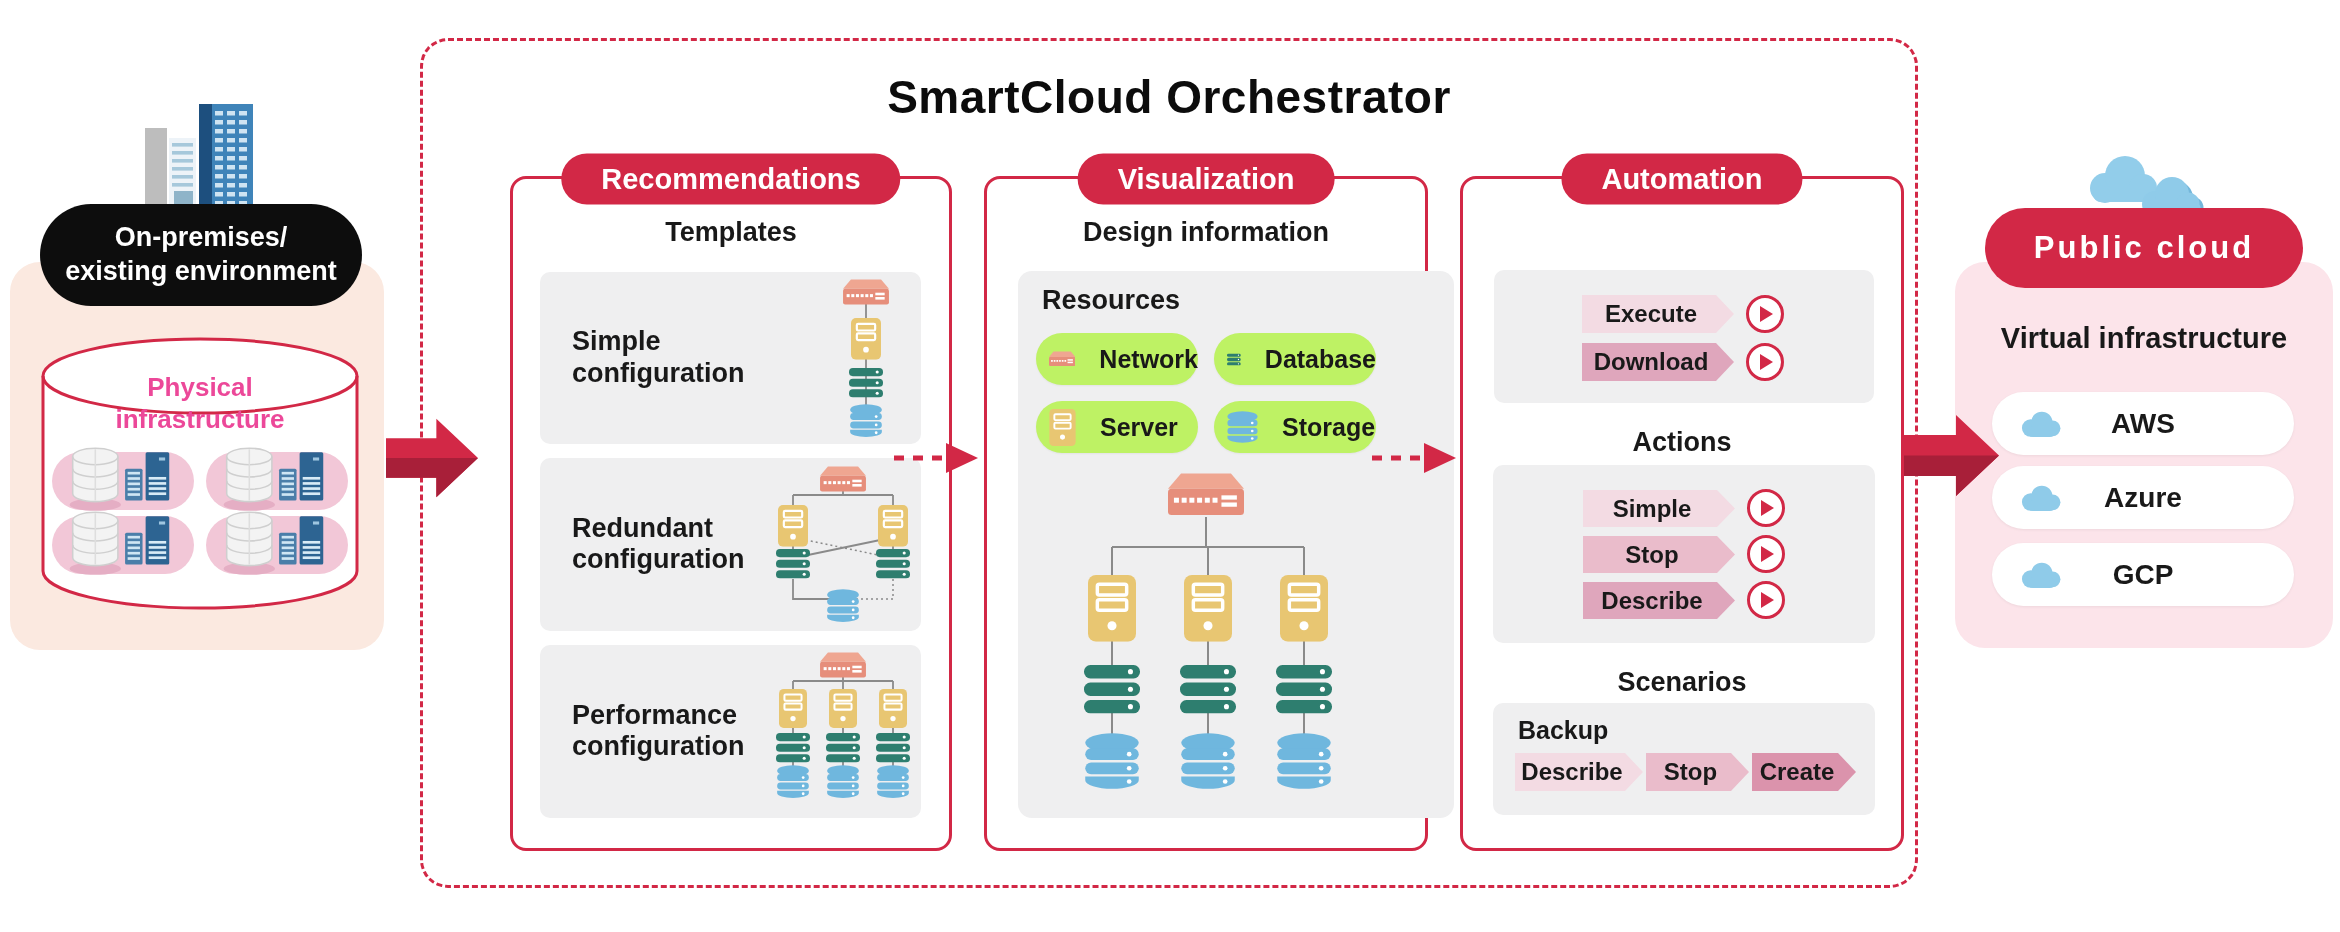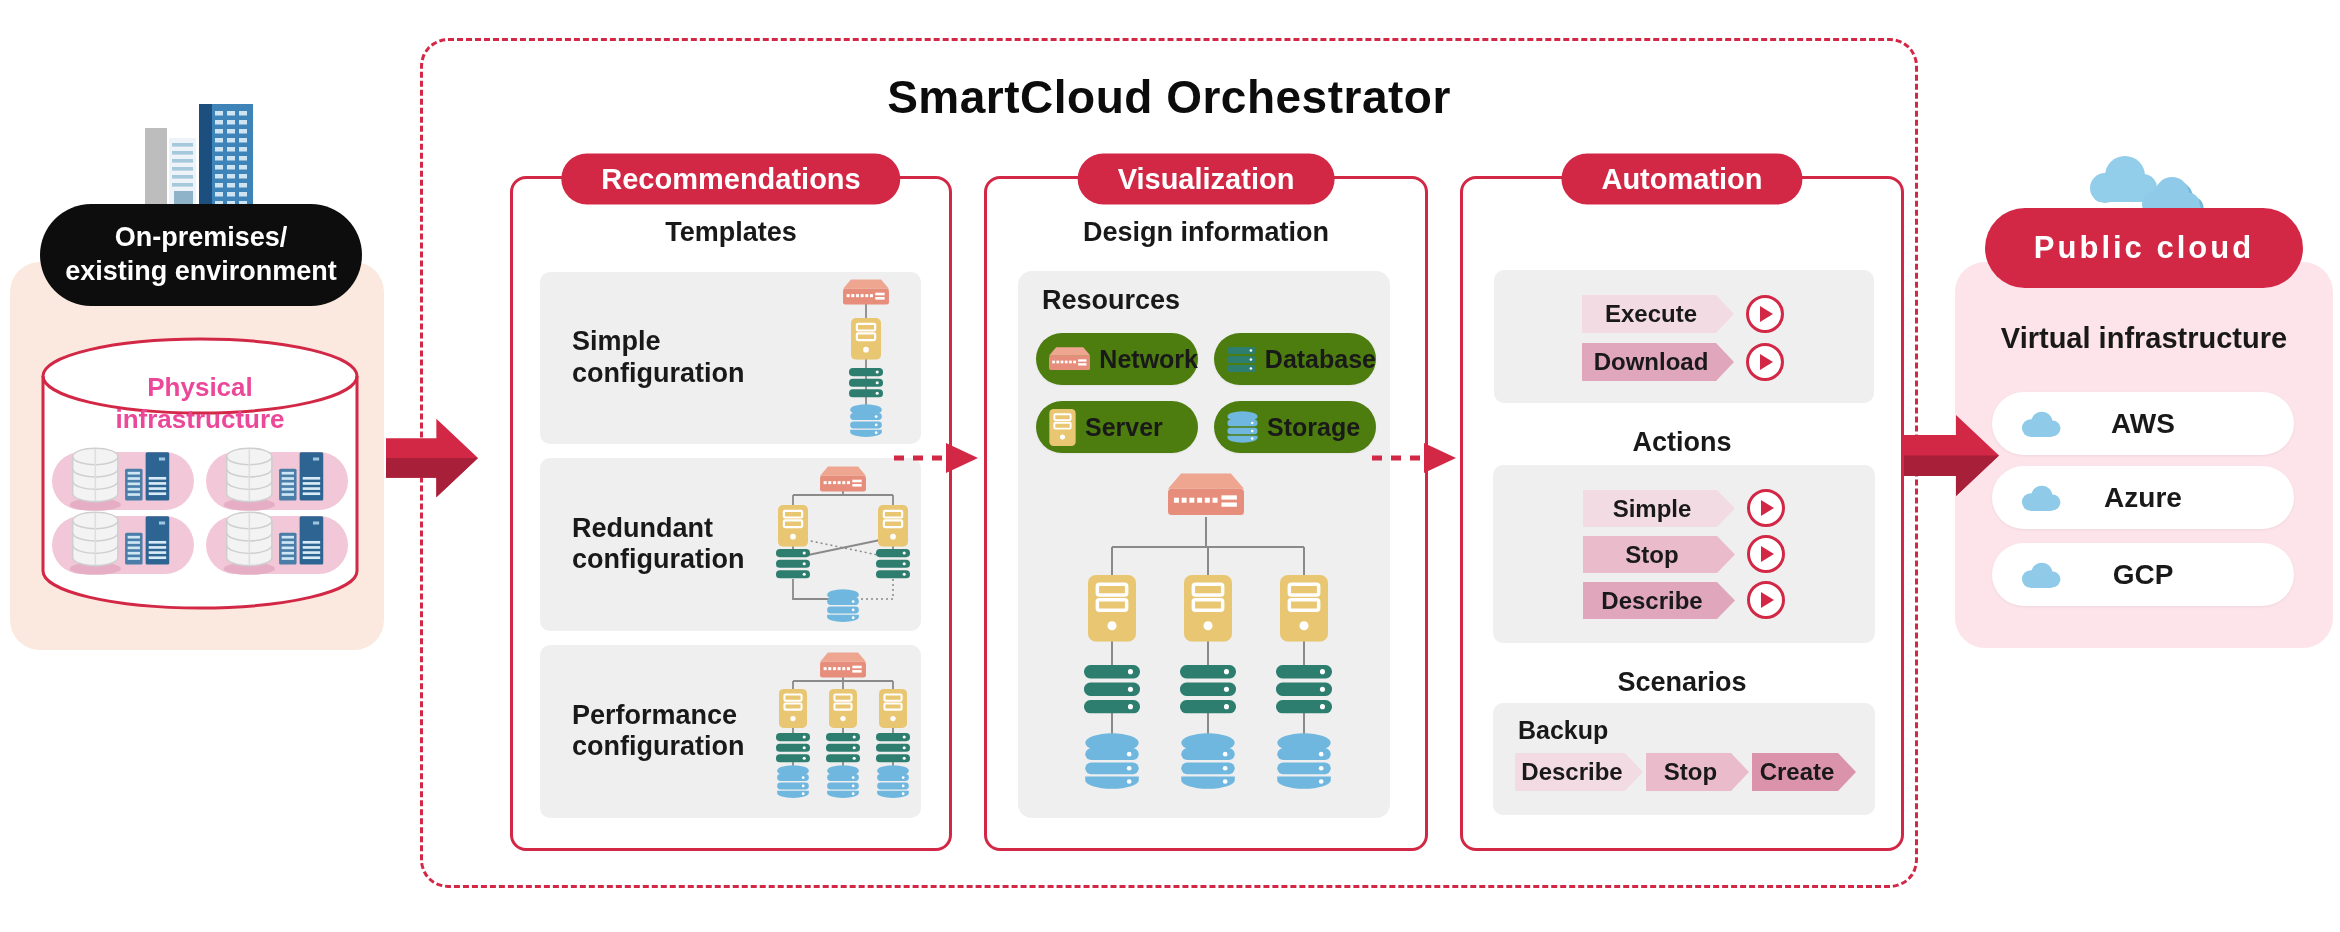--- a/index.html
+++ b/index.html
@@ -11,22 +11,22 @@
   .panel{position:absolute;background:#fff;border:3px solid #d22846;border-radius:16px;margin-left:32px;}
   .hdr-pill{position:absolute;top:0;left:50%;transform:translate(-50%,-50%);
             background:#d22846;color:#fff;font-weight:700;font-size:29px;
             padding:9px 40px;border-radius:30px;white-space:nowrap;}
   .heading{position:absolute;left:0;width:100%;text-align:center;font-weight:700;
            font-size:27px;color:#191919;}
   .card{position:absolute;background:#efeff0;border-radius:10px;}
   .tpl-label{position:absolute;left:32px;top:50%;transform:translateY(-50%);
              font-weight:700;font-size:27px;line-height:1.18;color:#191919;white-space:pre-line;}
   
-  .res-chip{position:absolute;background:#4d7c0f;border-radius:26px;display:flex;align-items:center;
-            height:52px;width:162px;padding-left:13px;box-sizing:border-box;gap:9px;
+  .res-chip{position:absolute;background:#bef264;border-radius:26px;display:flex;align-items:center;
+            height:52px;width:162px;padding-left:13px;box-sizing:border-box;gap:24px;
             box-shadow:0 1px 2px rgba(0,0,0,.05);}
   .res-label{font-weight:700;font-size:25px;color:#191919;}
   
   .chip{position:absolute;display:flex;align-items:center;justify-content:center;
         font-weight:700;font-size:24px;color:#191919;box-sizing:border-box;padding-right:14px;
         clip-path:polygon(0 0,calc(100% - 18px) 0,100% 50%,calc(100% - 18px) 100%,0 100%);}
   .shade1{background:#f3dbe3;}
   .shade2{background:#eabccb;}
   .shade3{background:#dfa6bc;}
   .shade4{background:#db93ac;}
@@ -299,21 +299,21 @@
       <use href="#sym-cyl" x="59" y="114" width="32" height="33.5"></use>
       <use href="#sym-cyl" x="109" y="114" width="32" height="33.5"></use>
     </svg>
   </div>
 </div>
 
 <div class="panel" style="left:952px;top:176px;width:438px;height:669px">
   <div class="hdr-pill">Visualization</div>
   <div class="heading" style="top:38px">Design information</div>
 
-  <div class="card" style="left:31px;top:92px;width:372px;height:547px;border-radius:14px">
+  <div class="card" style="left:31px;top:92px;width:436px;height:547px;border-radius:14px">
     <div class="abs" style="left:24px;top:14px;font-weight:700;font-size:27px">Resources</div>
 
     <div class="res-chip" style="left:18px;top:62px">
       <svg width="42" height="26" viewBox="0 0 64 40">
             <use href="#sym-router"></use>
           </svg>
       <span class="res-label">Network</span>
     </div>
     <div class="res-chip" style="left:196px;top:62px">
       <svg width="34" height="29" viewBox="0 0 44 38">

